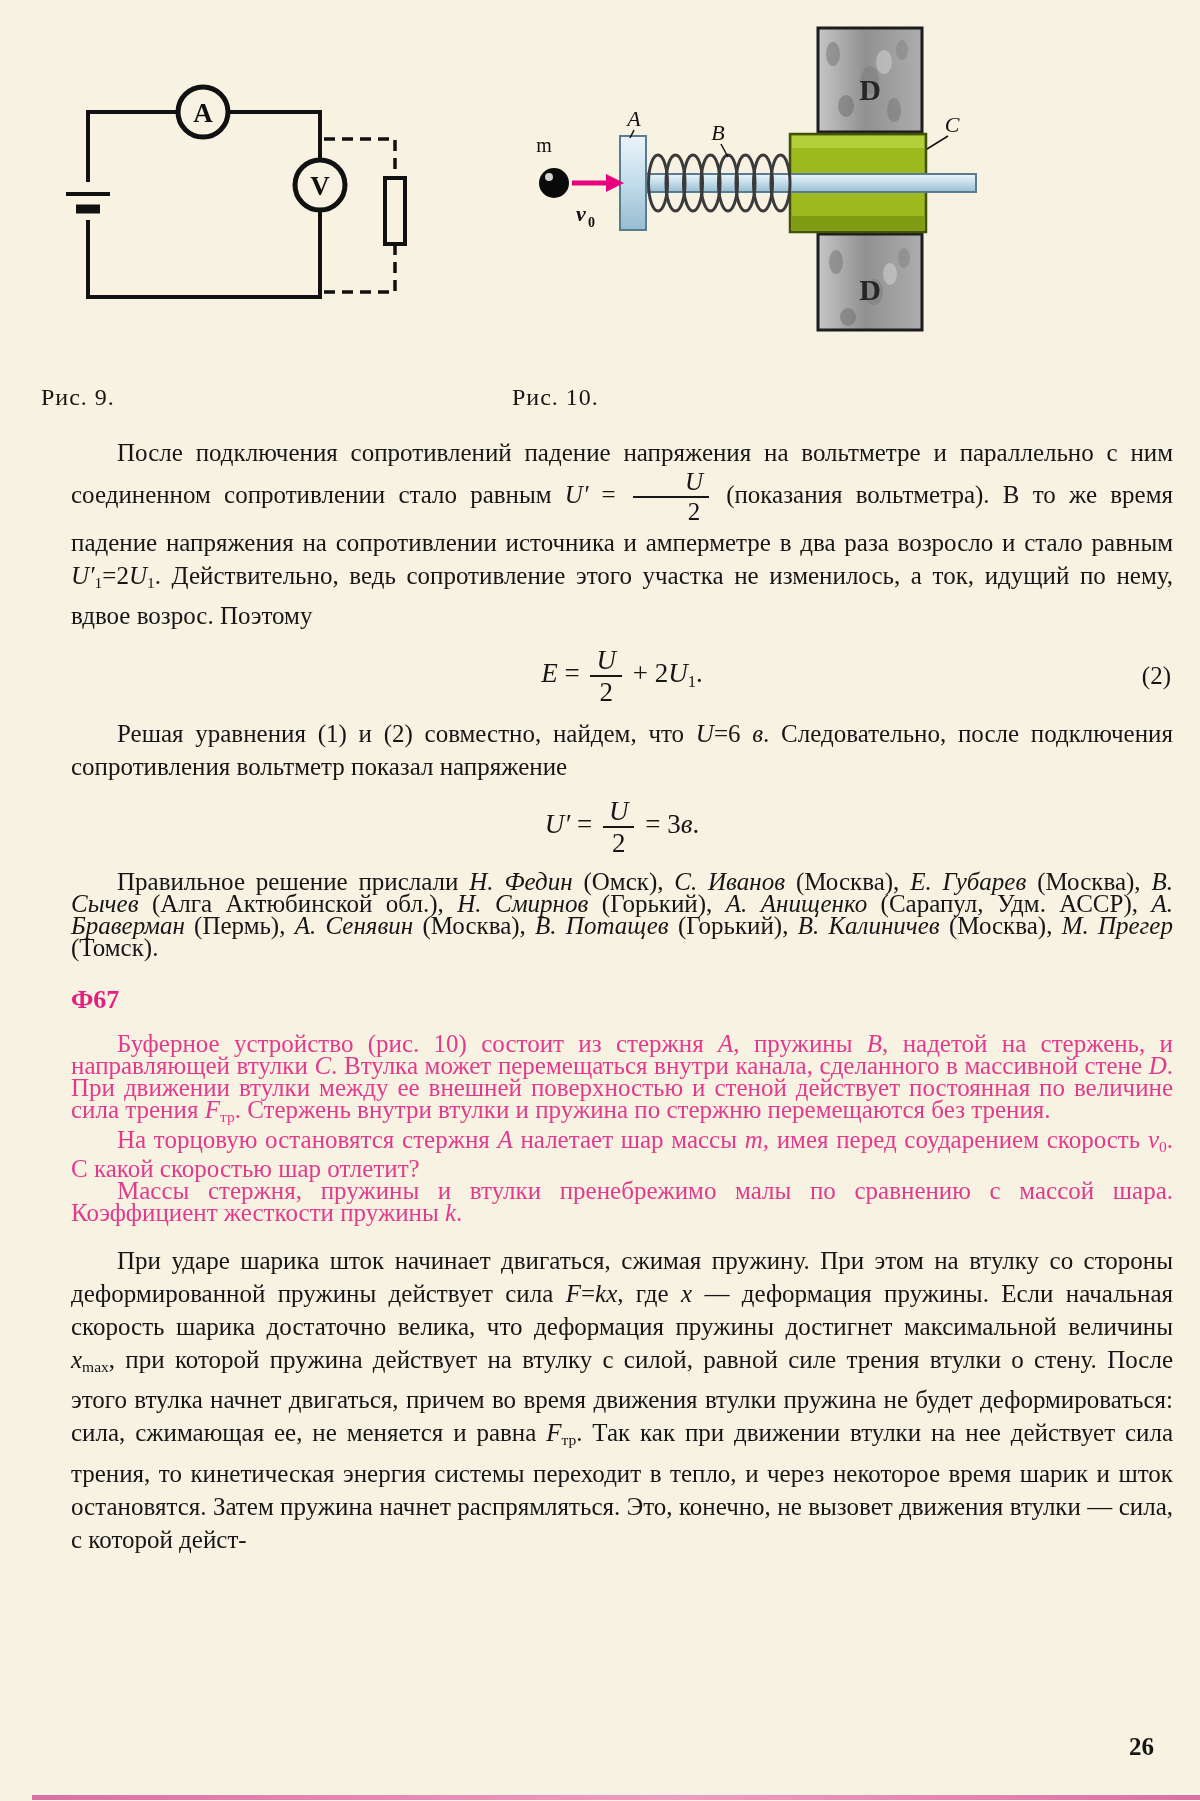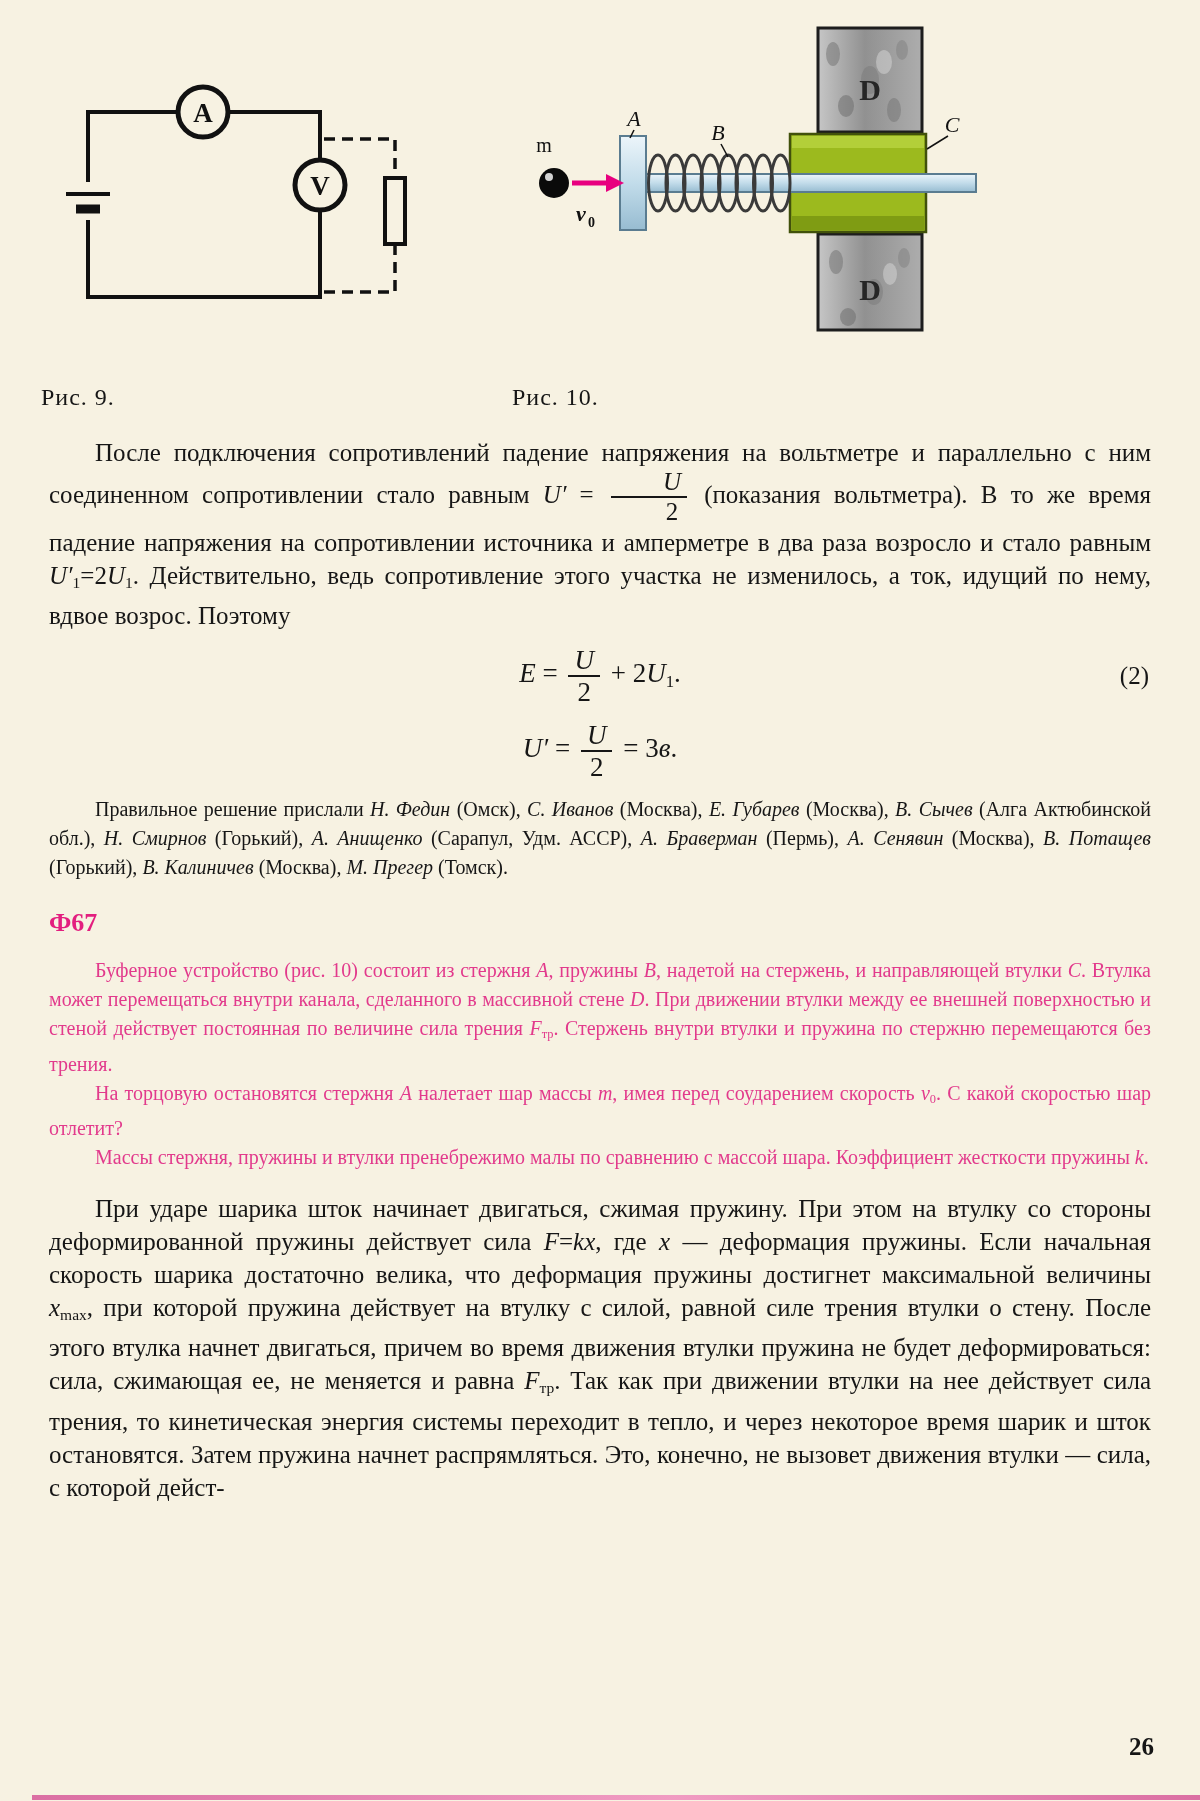--- a/index.html
+++ b/index.html
@@ -11,24 +11,24 @@
   }
   .page { position:relative; width:1200px; height:1801px; overflow:hidden; background:#f7f2e2; }
 
   .fig9  { position:absolute; left:58px;  top:82px; }
   .fig10 { position:absolute; left:528px; top:22px; }
 
   .caption { position:absolute; top:384px; font-size:24px; letter-spacing:1px; }
   .cap9  { left:41px; }
   .cap10 { left:512px; }
 
-  .text-col { position:absolute; left:49px; top:436px; width:1102px; text-align:justify; }
+  .text-col { position:absolute; left:71px; top:436px; width:1102px; text-align:justify; }
 
   p.body   { font-size:25px; line-height:33px; text-indent:46px; }
-  .small   { font-size:20px; line-height:29px; text-indent:46px; }
+  .small   { font-size:25px; line-height:22px; text-indent:46px; }
   .credits { margin-top:14px; }
   .magenta { color:#e23a8c; }
   .prob-header { text-align:left; color:#e31f7f; font-size:26px; font-weight:bold;
                  margin:26px 0 18px; text-indent:0; }
   .sol67 { margin-top:20px; }
 
   .eq-row { position:relative; text-align:center; font-size:27px; margin:14px 0 10px; }
   .eq-num { position:absolute; right:2px; top:50%; transform:translateY(-50%); font-size:25px; }
 
   .i   { font-style:italic; }
@@ -167,20 +167,21 @@
 
   <div class="text-col">
 
     <p class="body"><span>После подключения сопротивлений падение напряжения на вольтметре и параллельно с ним соединенном сопротивлении стало  равным </span><span class="i">U′ </span><span>= </span><span class="frac"><span class="num">U</span><span class="den">2</span></span><span> (показания вольтметра). В то же время падение напряжения на сопротивлении источника и амперметре в два раза возросло и стало равным </span><span class="i">U′</span><span class="sub">1</span><span>=2</span><span class="i">U</span><span class="sub">1</span><span>. Действительно, ведь сопротивление этого участка не изменилось, а ток, идущий по нему, вдвое возрос. Поэтому</span></p>
 
     <div class="eq-row">
       <span><span class="i">E </span><span>= </span><span class="frac"><span class="num">U</span><span class="den">2</span></span><span> + 2</span><span class="i">U</span><span class="sub">1</span><span>.</span></span>
       <span class="eq-num">(2)</span>
     </div>
 
+    <p class="body"><span>Решая уравнения (1) и (2) совместно, найдем, что </span><span class="i">U</span><span>=6 </span><span class="i">в</span><span>. Следовательно, после подключения сопротивления вольтметр показал напряжение</span></p>
 
     <div class="eq-row">
       <span><span class="i">U′ </span><span>= </span><span class="frac"><span class="num">U</span><span class="den">2</span></span><span> = 3</span><span class="i">в</span><span>.</span></span>
     </div>
 
     <p class="small credits"><span>Правильное решение прислали </span><span class="i">Н. Федин</span><span> (Омск), </span><span class="i">С. Иванов</span><span> (Москва), </span><span class="i">Е. Губарев</span><span> (Москва), </span><span class="i">В. Сычев</span><span> (Алга Актюбинской обл.), </span><span class="i">Н. Смирнов</span><span> (Горький), </span><span class="i">А. Анищенко</span><span> (Сарапул, Удм. АССР), </span><span class="i">А. Браверман</span><span> (Пермь), </span><span class="i">А. Сенявин</span><span> (Москва), </span><span class="i">В. Потащев</span><span> (Горький), </span><span class="i">В. Калиничев</span><span> (Москва), </span><span class="i">М. Прегер</span><span> (Томск).</span></p>
 
     <h2 class="prob-header">Ф67</h2>
 
     <p class="small magenta"><span>Буферное устройство (рис. 10) состоит из стержня </span><span class="i">A</span><span>, пружины </span><span class="i">B</span><span>, надетой на стержень, и направляющей втулки </span><span class="i">C</span><span>. Втулка может перемещаться внутри канала, сделанного в массивной стене </span><span class="i">D</span><span>. При движении втулки между ее внешней поверхностью и стеной действует постоянная по величине сила трения </span><span class="i">F</span><span class="sub">тр</span><span>. Стержень внутри втулки и пружина по стержню перемещаются без трения.</span></p>

